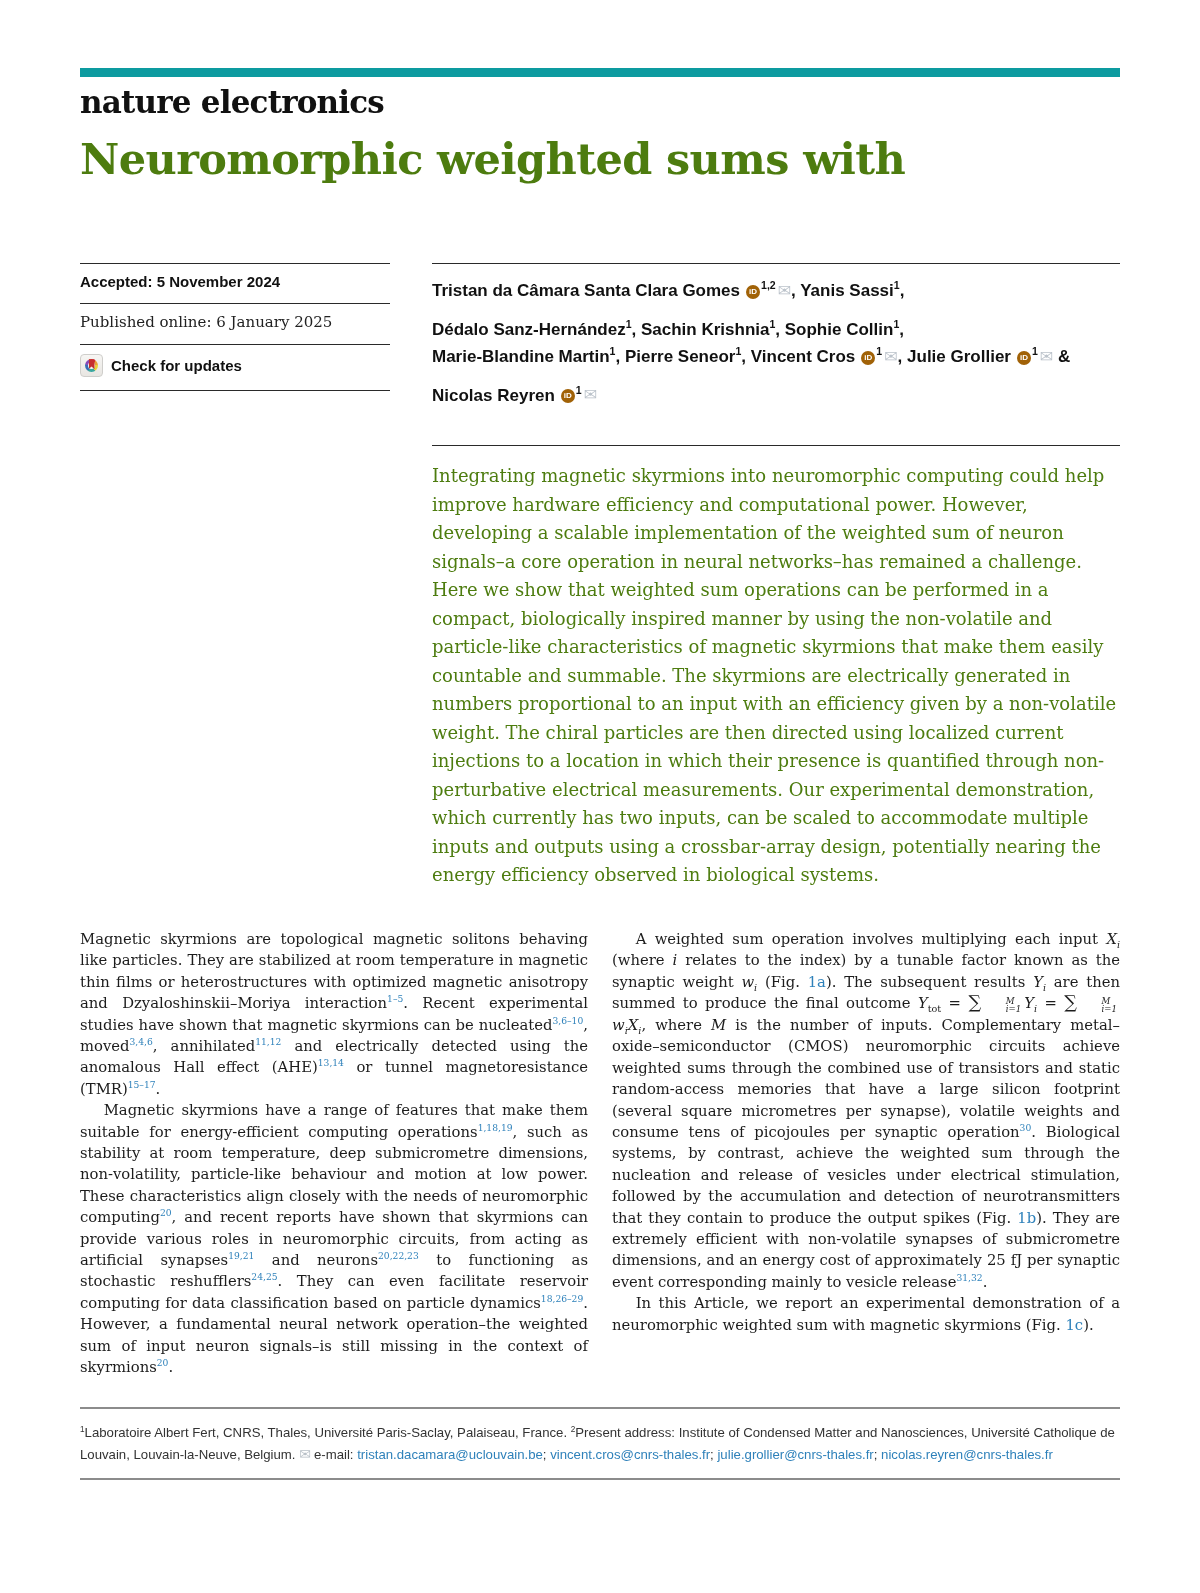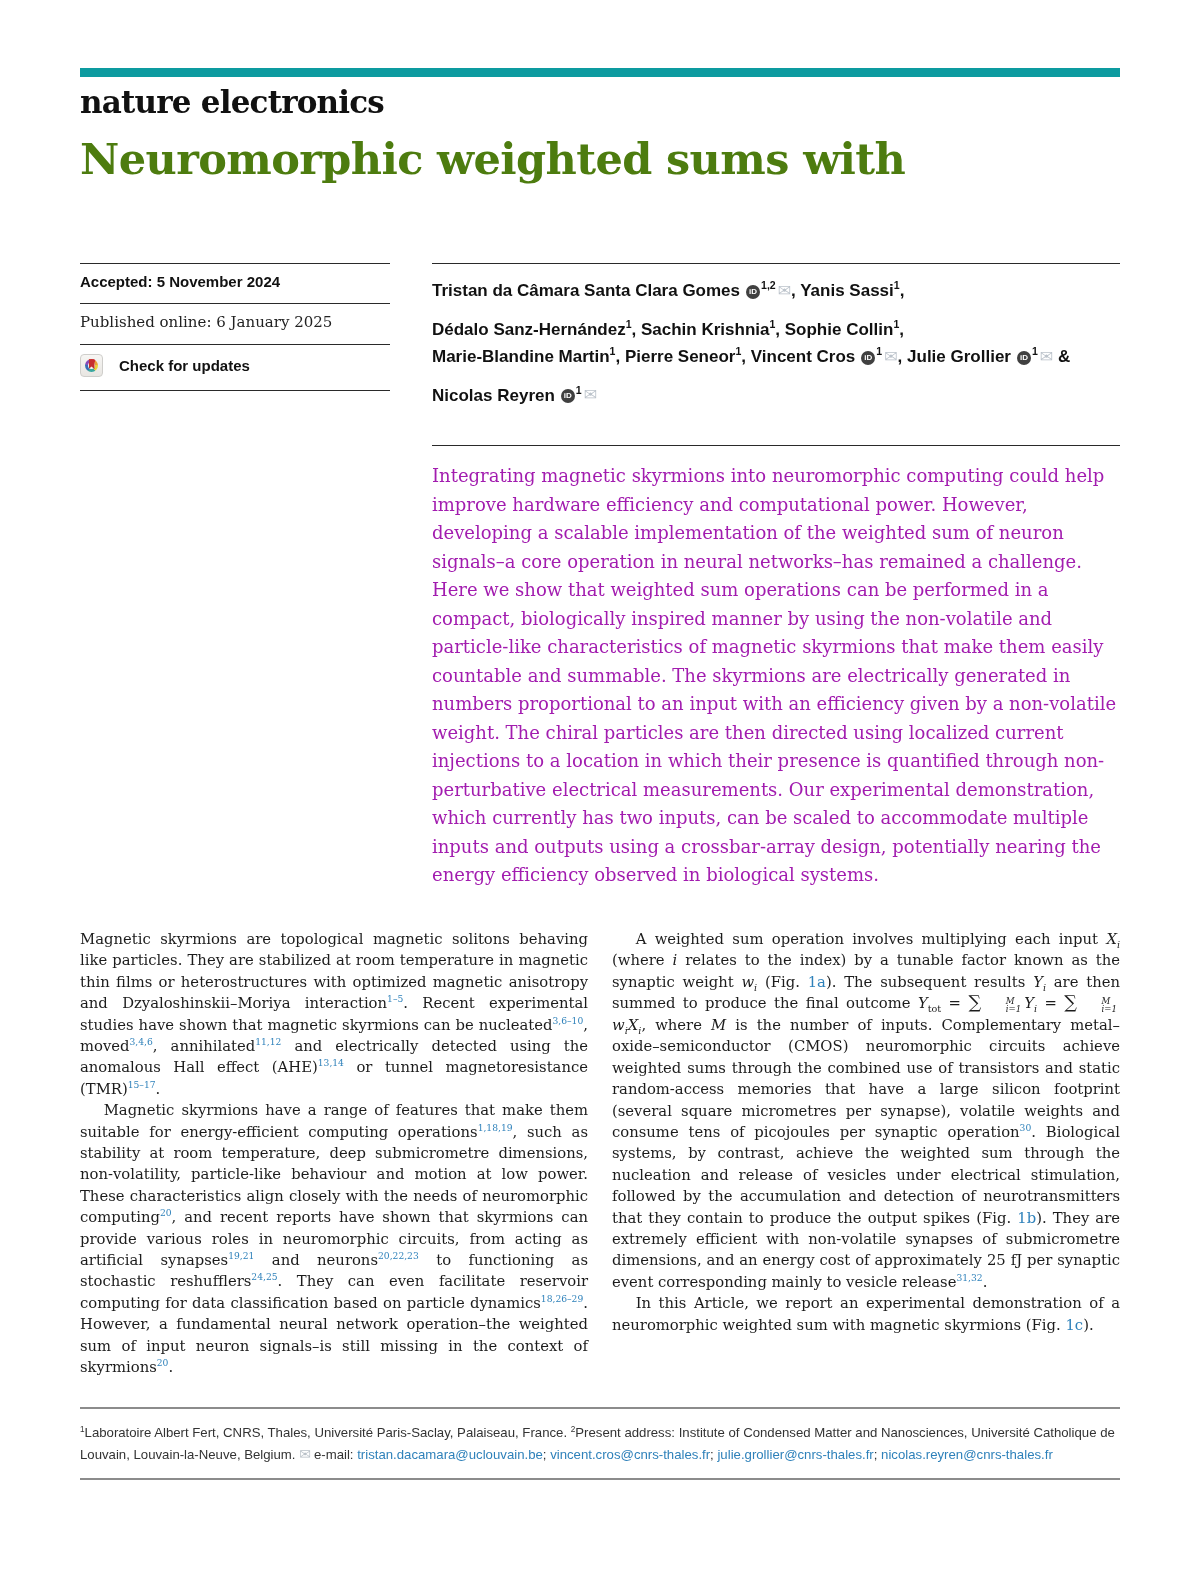--- a/index.html
+++ b/index.html
@@ -20,43 +20,43 @@
 
   .title{font-weight:700;font-size:43px;line-height:1.2;letter-spacing:-0.6px;color:#4d7c0f;
          margin-top:13px;}
 
   
   .cols{margin-top:78px;display:flex;gap:42px;}
   .meta-col{width:310px;flex:0 0 310px;}
   .meta-row{border-top:1.5px solid #2a2a2a;padding:9px 0 13px;
             font-family:"Liberation Sans",sans-serif;font-weight:700;font-size:15px;color:#111;}
   .meta-row.serif{font-family:"DejaVu Serif",serif;font-weight:400;font-size:15px;color:#222;}
-  .meta-row.last{border-bottom:1.5px solid #2a2a2a;display:flex;align-items:center;gap:16px;}
+  .meta-row.last{border-bottom:1.5px solid #2a2a2a;display:flex;align-items:center;gap:8px;}
   .cfu-icon{width:21px;height:21px;border-radius:4px;background:linear-gradient(#f7f6f4,#e8e6e2);
             border:1px solid #cfcecb;display:inline-flex;align-items:center;justify-content:center;
             position:relative;flex:0 0 auto;}
   .cfu-ring{width:13px;height:13px;border-radius:50%;
             background:conic-gradient(#d33 0 12%,#e8a13a 12% 25%,#e8d23a 25% 40%,#3aa7a0 40% 60%,#3a6fb8 60% 78%,#8a4ab8 78% 92%,#d33 92% 100%);
             display:flex;align-items:center;justify-content:center;}
   .cfu-hole{width:7px;height:7px;border-radius:50%;background:#f4f3f1;}
   .cfu-mark{position:absolute;left:50%;top:4px;transform:translateX(-50%);width:6px;height:10px;
             background:#c62f2f;clip-path:polygon(0 0,100% 0,100% 100%,50% 72%,0 100%);}
 
   .right-col{flex:1;min-width:0;}
   .authors{border-top:1.5px solid #2a2a2a;padding-top:13px;
            font-family:"Liberation Sans",sans-serif;font-weight:700;font-size:17px;
            line-height:1.56;color:#111;}
   .authors .sup{font-size:0.62em;vertical-align:super;font-weight:700;}
-  .orcid{display:inline-block;width:14px;height:14px;background:#404040;color:#fff;border-radius:50%;
+  .orcid{display:inline-block;width:14px;height:14px;background:#a16207;color:#fff;border-radius:50%;
          font-family:"Liberation Sans",sans-serif;font-size:8px;font-weight:700;line-height:14px;
          text-align:center;margin:0 1px 17px 6px;vertical-align:2px;}
   .env{color:#bcc3cb;font-size:16px;font-weight:400;margin:0 0 0 2px;vertical-align:0px;}
 
   .abstract{border-top:1.5px solid #2a2a2a;margin-top:25px;padding-top:16px;
-            font-size:18px;line-height:28.5px;color:#a21caf;}
+            font-size:18px;line-height:28.5px;color:#4d7c0f;}
 
   
   .body-cols{margin-top:38px;display:flex;gap:24px;}
   .body-col{flex:1;min-width:0;font-size:14.8px;line-height:21.4px;text-align:justify;color:#1c1c1c;}
   .para{margin:0;}
   .para.indent{text-indent:1.6em;}
   .ref{color:#2e81ba;font-size:0.62em;vertical-align:super;line-height:0;}
   .link{color:#2e81ba;}
   .v{font-style:italic;}
   .vsub{font-style:italic;font-size:0.65em;vertical-align:sub;line-height:0;}

